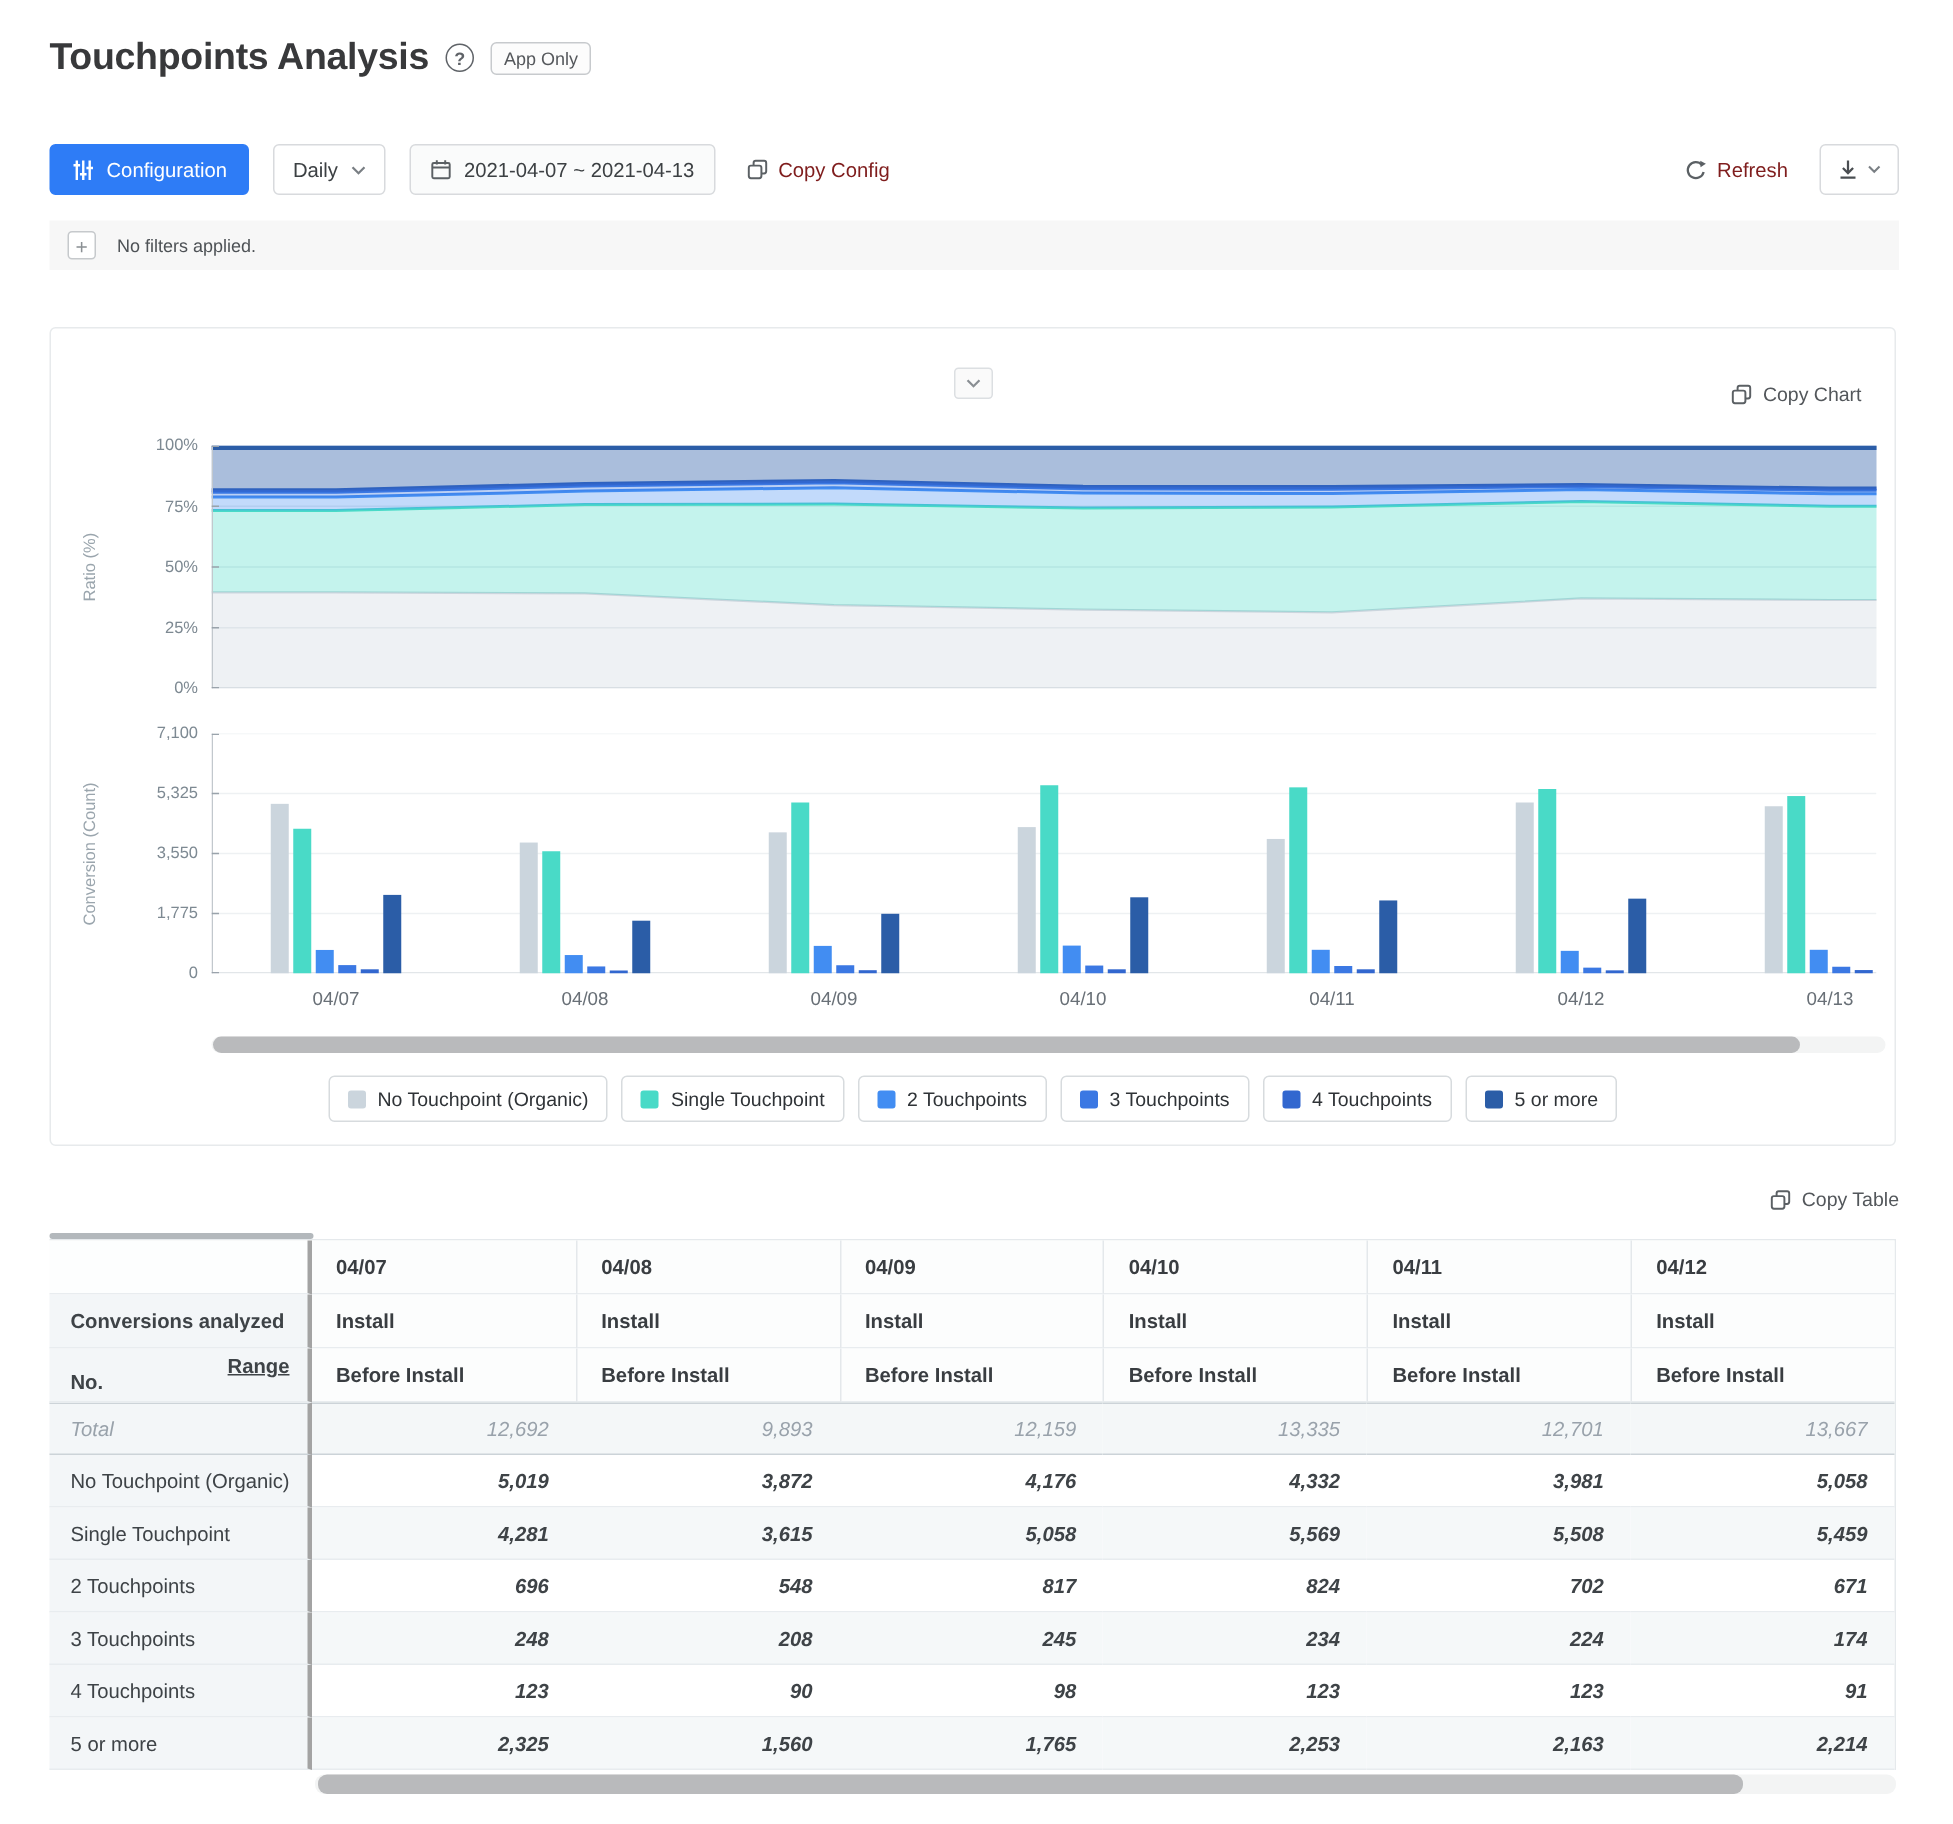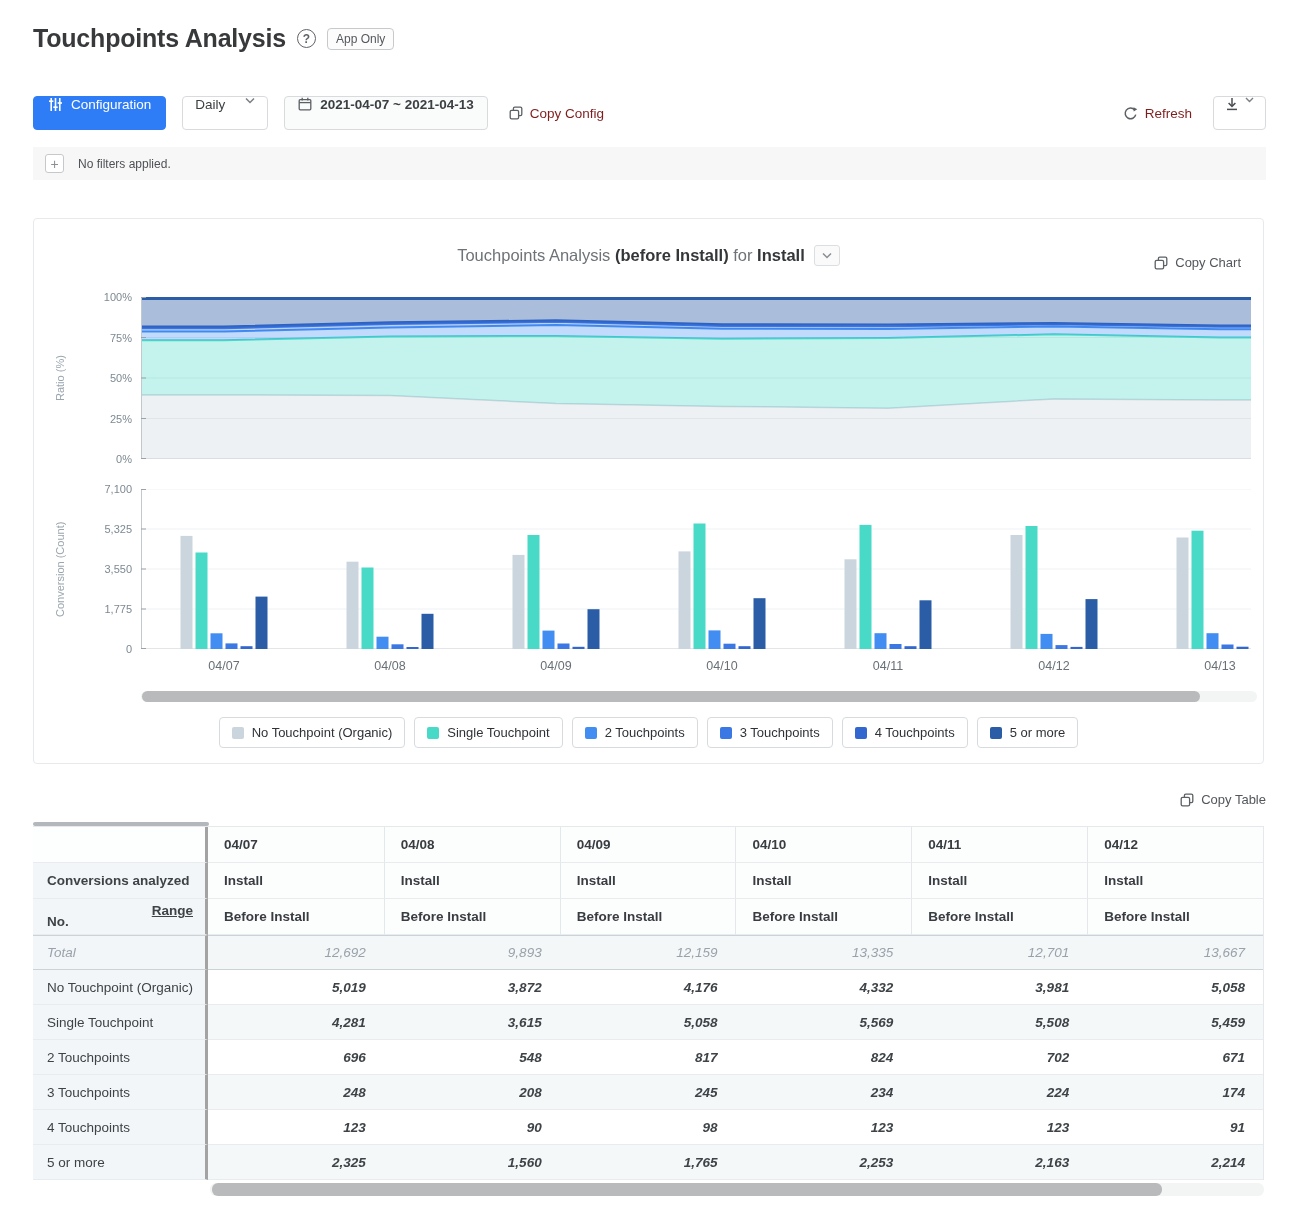--- a/index.html
+++ b/index.html
@@ -11,28 +11,28 @@
   
   .page-header { left: 33px; top: 24px; display: flex; align-items: center; gap: 11px; }
   .page-title { font-size: 25px; font-weight: bold; color: #38393b; letter-spacing: -0.2px; }
   .help-icon { width: 19px; height: 19px; border: 1.6px solid #5f6368; border-radius: 50%;
     display: flex; align-items: center; justify-content: center; font-size: 12px; font-weight: bold; color: #5f6368; }
   .badge { border: 1px solid #c7cacd; border-radius: 4px; background: #fcfcfc; padding: 3px 8px;
     font-size: 12px; color: #55585c; }
 
   
   .toolbar { left: 33px; top: 96px; width: 1233px; height: 34px; display: flex; align-items: center; }
-  .btn { height: 34px; display: inline-flex; gap: 8px; border-radius: 4px;
+  .btn { height: 34px; display: inline-flex; align-items: center; gap: 8px; border-radius: 4px;
     font-size: 13.5px; cursor: pointer; }
   .btn-primary { background: #2e7cf6; color: #fff; padding: 0 14px; border: 1px solid #2e7cf6; }
   .btn-outline { background: #fff; border: 1px solid #d8dadd; color: #3c4043; padding: 0 12px; }
-  .btn-date { background: #fafbfb; border: 1px solid #d8dadd; color: #3c4043; padding: 0 13px; font-weight: bold; margin-left: 16px; }
+  .btn-date { background: #fafbfb; border: 1px solid #d8dadd; color: #3c4043; padding: 0 13px; font-weight: normal; margin-left: 16px; }
   .btn-ghost { display: inline-flex; align-items: center; gap: 7px; color: #7f1d1d; font-size: 13.5px; cursor: pointer; }
   .chev { color: #7a7f84; }
-  .select-daily { margin-left: 16px; width: 86px; justify-content: space-between; }
+  .select-daily { margin-left: 16px; width: 75px; justify-content: space-between; }
   .copy-config { margin-left: 21px; }
   .toolbar-spacer { flex: 1; }
   .dl-btn { margin-left: 21px; width: 53px; justify-content: center; gap: 6px; color: #4a4e52; }
 
   
   .filter-bar { left: 33px; top: 147px; width: 1233px; height: 33px; background: #f7f7f7;
     display: flex; align-items: center; padding-left: 12px; }
   .plus-box { width: 19px; height: 19px; border: 1px solid #c6c9cc; border-radius: 3px; background: #fff;
     color: #8b9094; font-size: 14px; display: flex; align-items: center; justify-content: center; cursor: pointer; }
   .filter-text { margin-left: 14px; font-size: 12px; color: #4e5256; }
@@ -179,26 +179,20 @@
     </div>
   </div>
 
   <div class="abs filter-bar">
     <span class="plus-box">+</span>
     <span class="filter-text">No filters applied.</span>
   </div>
 
   <div class="abs chart-card">
     <div class="abs chart-title-row" style="position:absolute;">
-      <span class="chart-title">
-        <span>Touchpoints Analysis</span>
-        <b>(before Install)</b>
-        <span>for</span>
-        <b>Install</b>
-      </span>
       <span class="mini-drop">
         <svg width="10" height="7" viewBox="0 0 10 7">
             <polyline points="1,1.5 5,5.5 9,1.5" fill="none" stroke="#8a8f94" stroke-width="1.5"></polyline>
           </svg>
       </span>
     </div>
 
     <div class="copy-link copy-chart">
       <span>
         <svg width="14" height="14" viewBox="0 0 14 14">

